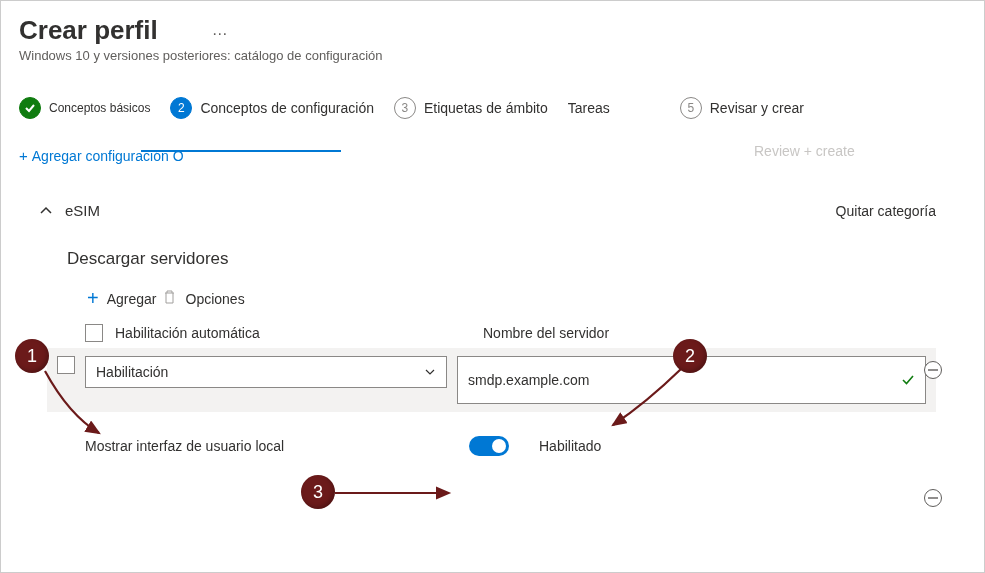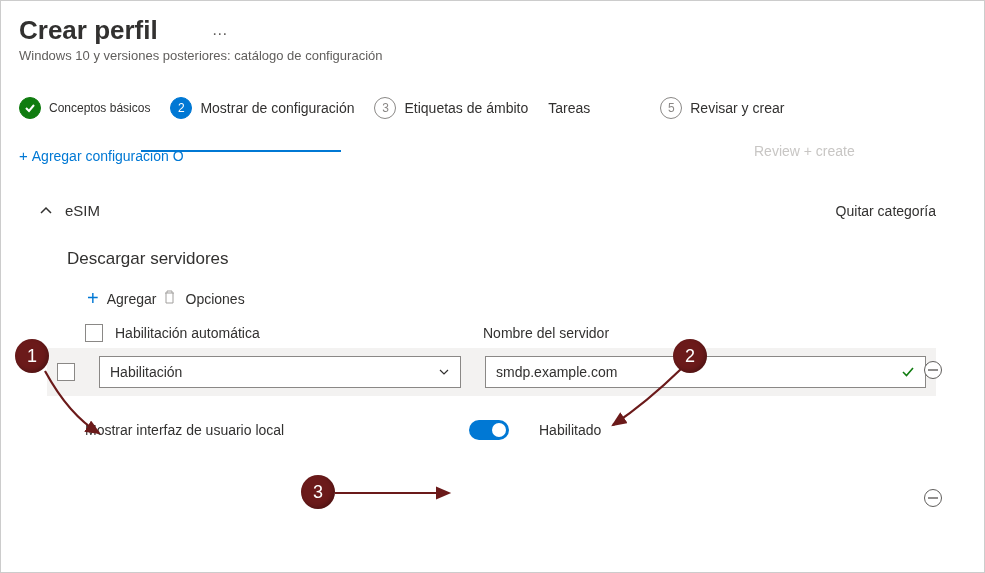--- a/index.html
+++ b/index.html
@@ -66,33 +66,33 @@
       display: flex; align-items: center; padding: 14px 48px 0 84px; gap: 28px;
     }
     .col-left { flex: 0 0 370px; display: flex; align-items: center; gap: 12px; }
     .col-right { flex: 1; }
     .checkbox {
       width: 18px; height: 18px; border: 1px solid #8a8886; background: #fff; flex-shrink: 0;
     }
     .col-header { font-size: 14px; color: #323130; }
 
     .inputs-row {
-      display: flex; align-items: center; padding: 8px 48px 0 56px; gap: 24px;
+      display: flex; align-items: flex-start; padding: 8px 48px 0 56px; gap: 10px;
       background: #f3f2f1;
       margin: 6px 48px 0 46px;
       padding: 8px 10px;
     }
     .dropdown {
       flex: 0 0 362px; height: 32px; border: 1px solid #8a8886; background: #fff;
       display: flex; align-items: center; justify-content: space-between; padding: 0 10px;
       font-size: 14px;
     }
     .dropdown-chevron { font-size: 12px; color: #323130; }
     .text-input {
-      flex: 1; height: 32px; border: 1px solid #8a8886; background: #fff;
+      flex: 1; height: 48px; border: 1px solid #8a8886; background: #fff;
       display: flex; align-items: center; justify-content: space-between; padding: 0 10px;
       font-size: 14px;
     }
     .validate-check { color: #107c10; font-size: 15px; }
 
     .toggle-row {
       display: flex; align-items: center; padding: 24px 48px 0 84px; gap: 24px;
     }
     .toggle-label { font-size: 14px; color: #323130; width: 360px; }
     .toggle {
@@ -139,21 +139,21 @@
   <div class="step">
     <div class="step-circle done">
       <svg width="12" height="12" viewBox="0 0 12 12">
           <path d="M2 6 L5 9 L10 3" stroke="#fff" stroke-width="2" fill="none"></path>
         </svg>
     </div>
     <span class="step-label" style="font-size:12px">Conceptos básicos</span>
   </div>
   <div class="step active-step">
     <div class="step-circle active">2</div>
-    <span class="step-label">Mostrar de configuración</span>
+    <span class="step-label">Conceptos de configuración</span>
   </div>
   <div class="step">
     <div class="step-circle">3</div>
     <span class="step-label">Etiquetas de ámbito</span>
   </div>
   <div class="step">
     <span class="step-label">Tareas</span>
   </div>
   <div class="step" style="margin-left:50px">
     <div class="step-circle">5</div>

